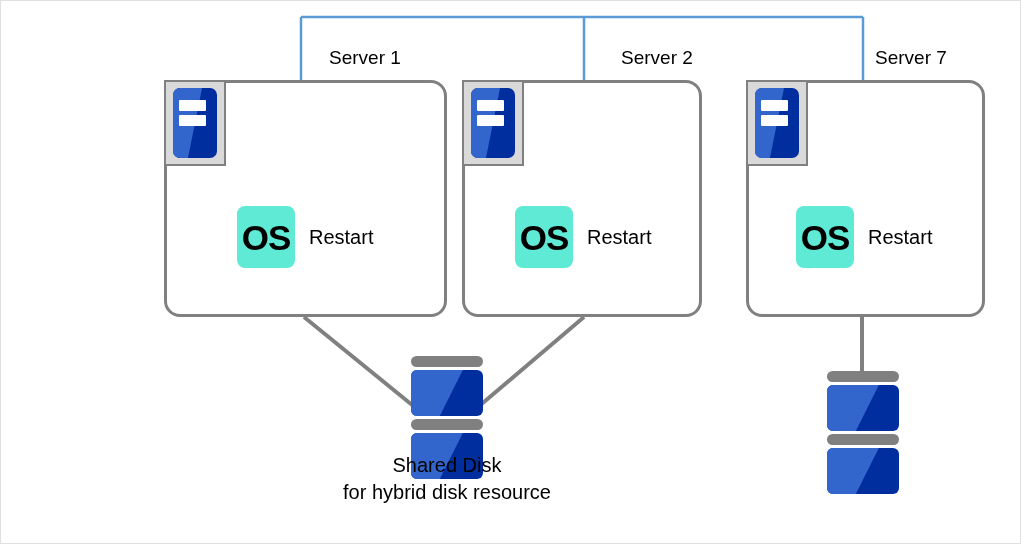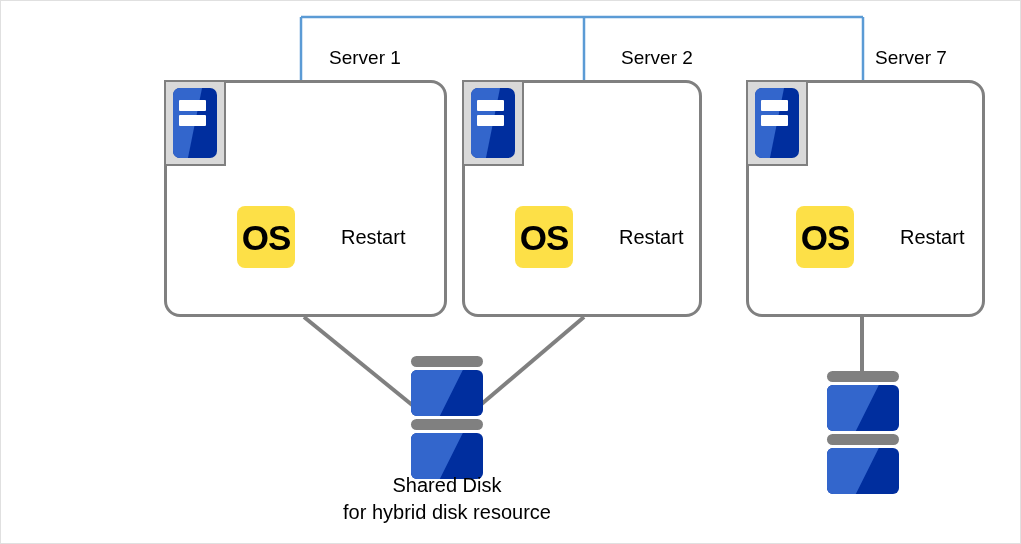--- a/index.html
+++ b/index.html
@@ -88,36 +88,35 @@
   
   .os-row {
     position: absolute;
     display: flex;
     align-items: center;
     gap: 14px;
   }
   .os-badge {
     width: 58px;
     height: 62px;
-    background: #fde047;
+    background: #5eead4;
     border-radius: 8px;
     display: flex;
     align-items: center;
     justify-content: center;
     font-size: 35px;
     font-weight: bold;
     color: #000000;
     letter-spacing: -1px;
     line-height: 1;
   }
   .os-text {
     font-size: 20px;
     color: #000000;
     white-space: nowrap;
-    margin-left: 32px;
   }
 
   
   .disk {
     position: absolute;
     width: 72px;
   }
   .disk .platter {
     width: 72px;
     height: 46px;
@@ -220,21 +219,21 @@
   <div class="disk" style="left:410px; top:352px;">
     <div class="sep"></div>
     <div class="platter">
       <div class="light"></div>
     </div>
     <div class="sep"></div>
     <div class="platter">
       <div class="light"></div>
     </div>
   </div>
-  <div class="disk-caption" style="left:296px; top:471px; width:300px;">Shared Disk
+  <div class="disk-caption" style="left:296px; top:451px; width:300px;">Shared Disk
 for hybrid disk resource</div>
 
   <div class="disk" style="left:826px; top:367px;">
     <div class="sep"></div>
     <div class="platter">
       <div class="light"></div>
     </div>
     <div class="sep"></div>
     <div class="platter">
       <div class="light"></div>

